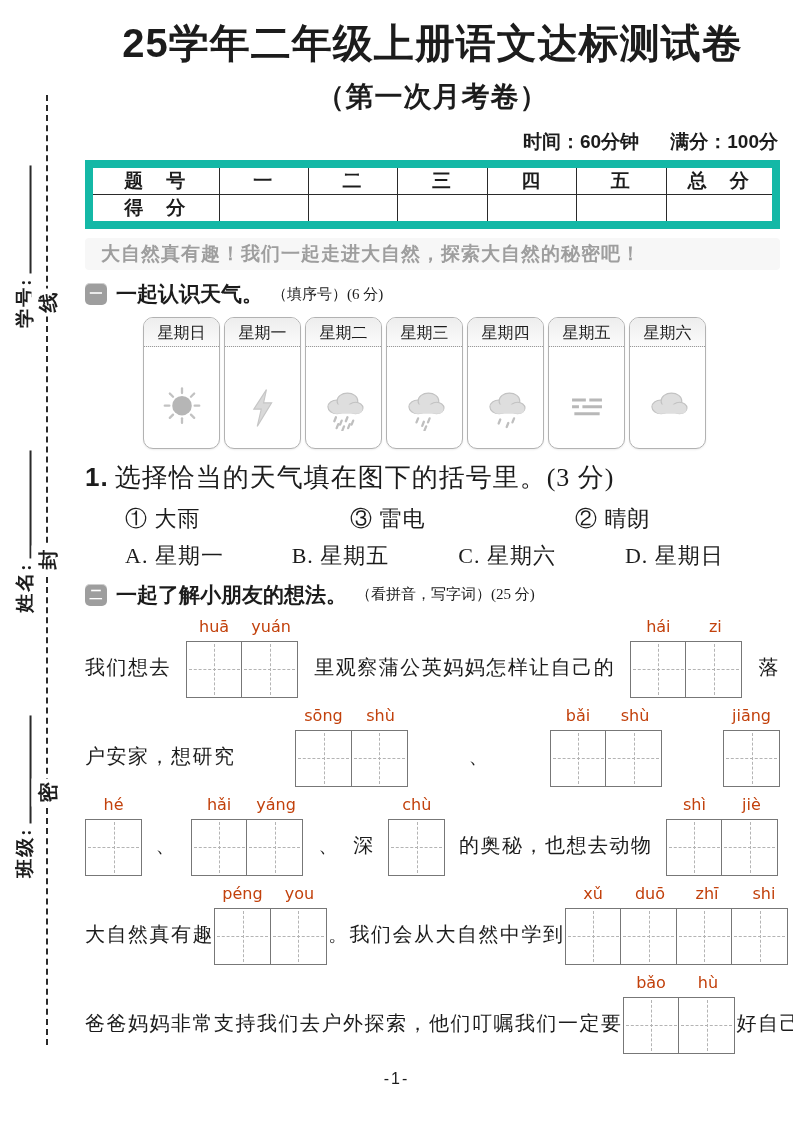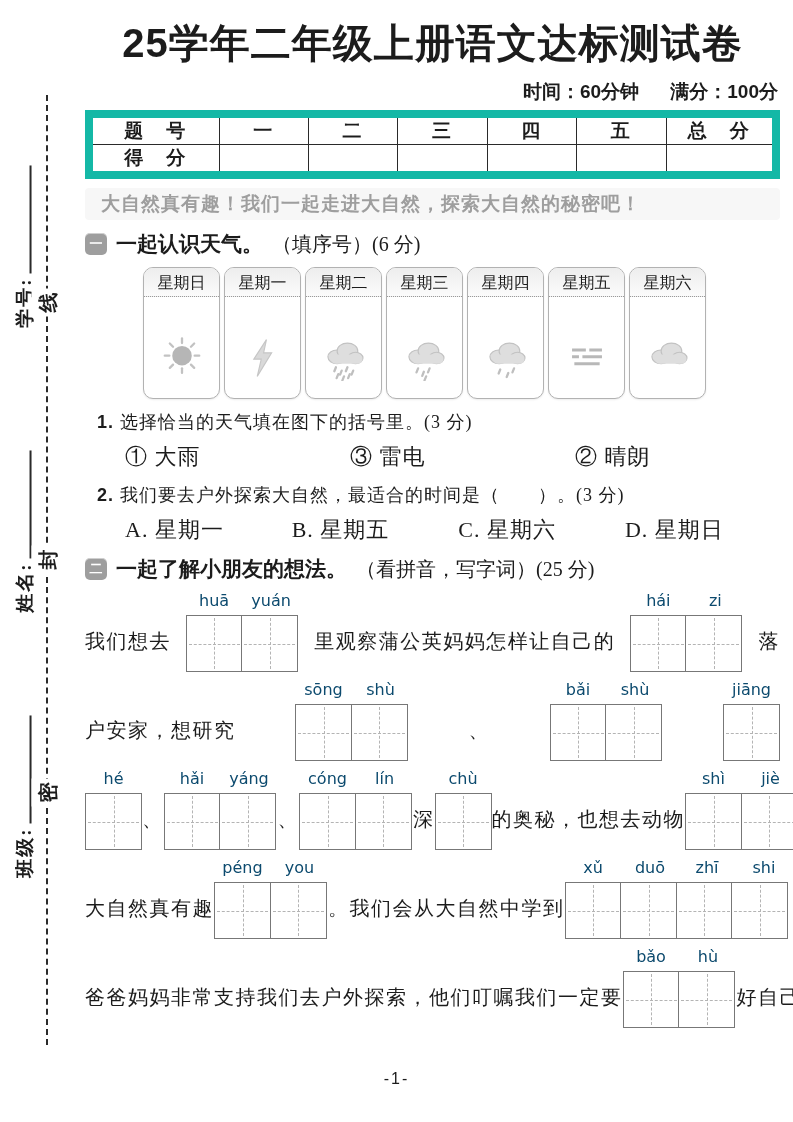--- a/index.html
+++ b/index.html
@@ -40,45 +40,45 @@
 
   .banner { margin-top:9px; font-size:19px; font-weight:bold; color:#9e9e9e;
             background:#f7f7f7; border-radius:4px; padding:3px 0 3px 16px; letter-spacing:1px; }
 
   .sec-header { display:flex; align-items:center; gap:9px; margin-top:10px; }
   .sec-icon { width:22px; height:22px; border-radius:5px; background:#9e9e9e; color:#fff;
               font-family:"Liberation Sans", sans-serif; font-weight:bold; font-size:13px;
               display:flex; align-items:center; justify-content:center; flex:none;
               box-shadow:inset 0 1px 0 rgba(255,255,255,.5); }
   .sec-title { font-family:"Liberation Sans", sans-serif; font-weight:bold; font-size:21px; }
-  .sec-note  { font-size:20px; }
+  .sec-note  { font-size:15px; }
 
   
   .weather-strip { display:flex; gap:4px; margin:9px 0 0 58px; }
   .wcard { width:77px; height:132px; border:1.5px solid #b2b2b2; border-radius:10px;
            background:#fff; display:flex; flex-direction:column; overflow:hidden;
            box-shadow:0 1px 2px rgba(0,0,0,.08);gap:38px; }
   .wday { height:29px; line-height:29px; text-align:center; font-size:16px;
           border-bottom:1px dotted #9a9a9a; background:linear-gradient(#ededed,#fbfbfb); }
   .wicon { flex:1; display:flex; align-items:center; justify-content:center; }
   .wlabel { height:34px; text-align:center; font-size:17px; line-height:30px; white-space:nowrap; }
 
-  .question { margin-top:10px; font-size:18px; line-height:1.45; letter-spacing:1px;margin-left:12px; }
+  .question { margin-top:10px; font-size:26px; line-height:1.45; letter-spacing:1px; }
   .q-num { font-weight:bold; font-family:"Liberation Sans", sans-serif; margin-right:6px; }
   .options { display:flex; margin:7px 0 0 40px; font-size:22px; letter-spacing:1px;justify-content:space-between; }
 
   
   .py-lines { margin-top:4px; }
   .py-line { display:flex; justify-content:space-between; align-items:flex-end;
              min-height:84px; margin-top:5px; }
   .seg-text { font-size:20px; letter-spacing:1.5px; white-space:nowrap; padding-bottom:17px; }
   .box-group { display:flex; flex-direction:column; flex:none; }
   .py-row { display:flex; }
   .py { width:57px; text-align:center; font-family:"DejaVu Sans", sans-serif;
-        font-size:16px; color:#0c4a6e; height:24px; }
+        font-size:16px; color:#c2410c; height:24px; }
   .cells { display:flex; }
   .cell { width:57px; height:57px; border:1.5px solid #777; margin-left:-1.5px;
           position:relative; background:#fff; }
   .cell:first-child { margin-left:0; }
   .cell::before { content:""; position:absolute; left:50%; top:2px; bottom:2px;
                   border-left:1px dashed #b4b4b4; }
   .cell::after  { content:""; position:absolute; top:50%; left:2px; right:2px;
                   border-top:1px dashed #b4b4b4; }
 
   .footer { position:absolute; bottom:34px; left:0; width:100%; text-align:center;
@@ -95,20 +95,21 @@
       <div class="seal-field sf-1"><span>姓名:</span><span class="seal-blank"></span></div>
       <div class="seal-field sf-2"><span>班级:</span><span class="seal-blank"></span></div>
       <div class="seal-char sc-0">线</div>
       <div class="seal-char sc-1">封</div>
       <div class="seal-char sc-2">密</div>
     </div>
 
   <div class="content">
 
     <div class="title">25学年二年级上册语文达标测试卷</div>
+    <div class="subtitle">（第一次月考卷）</div>
 
     <div class="meta">
       <span>时间：60分钟</span>
       <span>满分：100分</span>
     </div>
 
     <table class="score">
       <tbody>
           <tr>
             <td class="lbl">题　号</td>
@@ -263,23 +264,20 @@
 
     <div class="question">
       <span class="q-num">1.</span><span>选择恰当的天气填在图下的括号里。(3 分)</span>
     </div>
     <div class="options">
         <span class="opt" style="width: 205px;">① 大雨</span>
         <span class="opt" style="width: 205px;">③ 雷电</span>
         <span class="opt" style="width: 205px;">② 晴朗</span>
       </div>
 
-    <div class="question">
-      <span class="q-num">2.</span><span>我们要去户外探索大自然，最适合的时间是（　　）。(3 分)</span>
-    </div>
     <div class="options">
         <span class="opt" style="width: 155px;">A. 星期一</span>
         <span class="opt" style="width: 155px;">B. 星期五</span>
         <span class="opt" style="width: 155px;">C. 星期六</span>
         <span class="opt" style="width: 155px;">D. 星期日</span>
       </div>
 
     <div class="sec-header">
       <div class="sec-icon">二</div>
       <span class="sec-title">一起了解小朋友的想法。</span>
@@ -358,30 +356,20 @@
             <div class="py-row">
               <span class="py">hǎi</span>
               <span class="py">yáng</span>
             </div>
             <div class="cells">
               <div class="cell"></div>
               <div class="cell"></div>
             </div>
           </div>
           <span class="seg-text">、</span>
-          <div class="box-group">
-            <div class="py-row">
-              <span class="py">cóng</span>
-              <span class="py">lín</span>
-            </div>
-            <div class="cells">
-              <div class="cell"></div>
-              <div class="cell"></div>
-            </div>
-          </div>
           <span class="seg-text">深</span>
           <div class="box-group">
             <div class="py-row">
               <span class="py">chù</span>
             </div>
             <div class="cells">
               <div class="cell"></div>
             </div>
           </div>
           <span class="seg-text">的奥秘，也想去动物</span>

